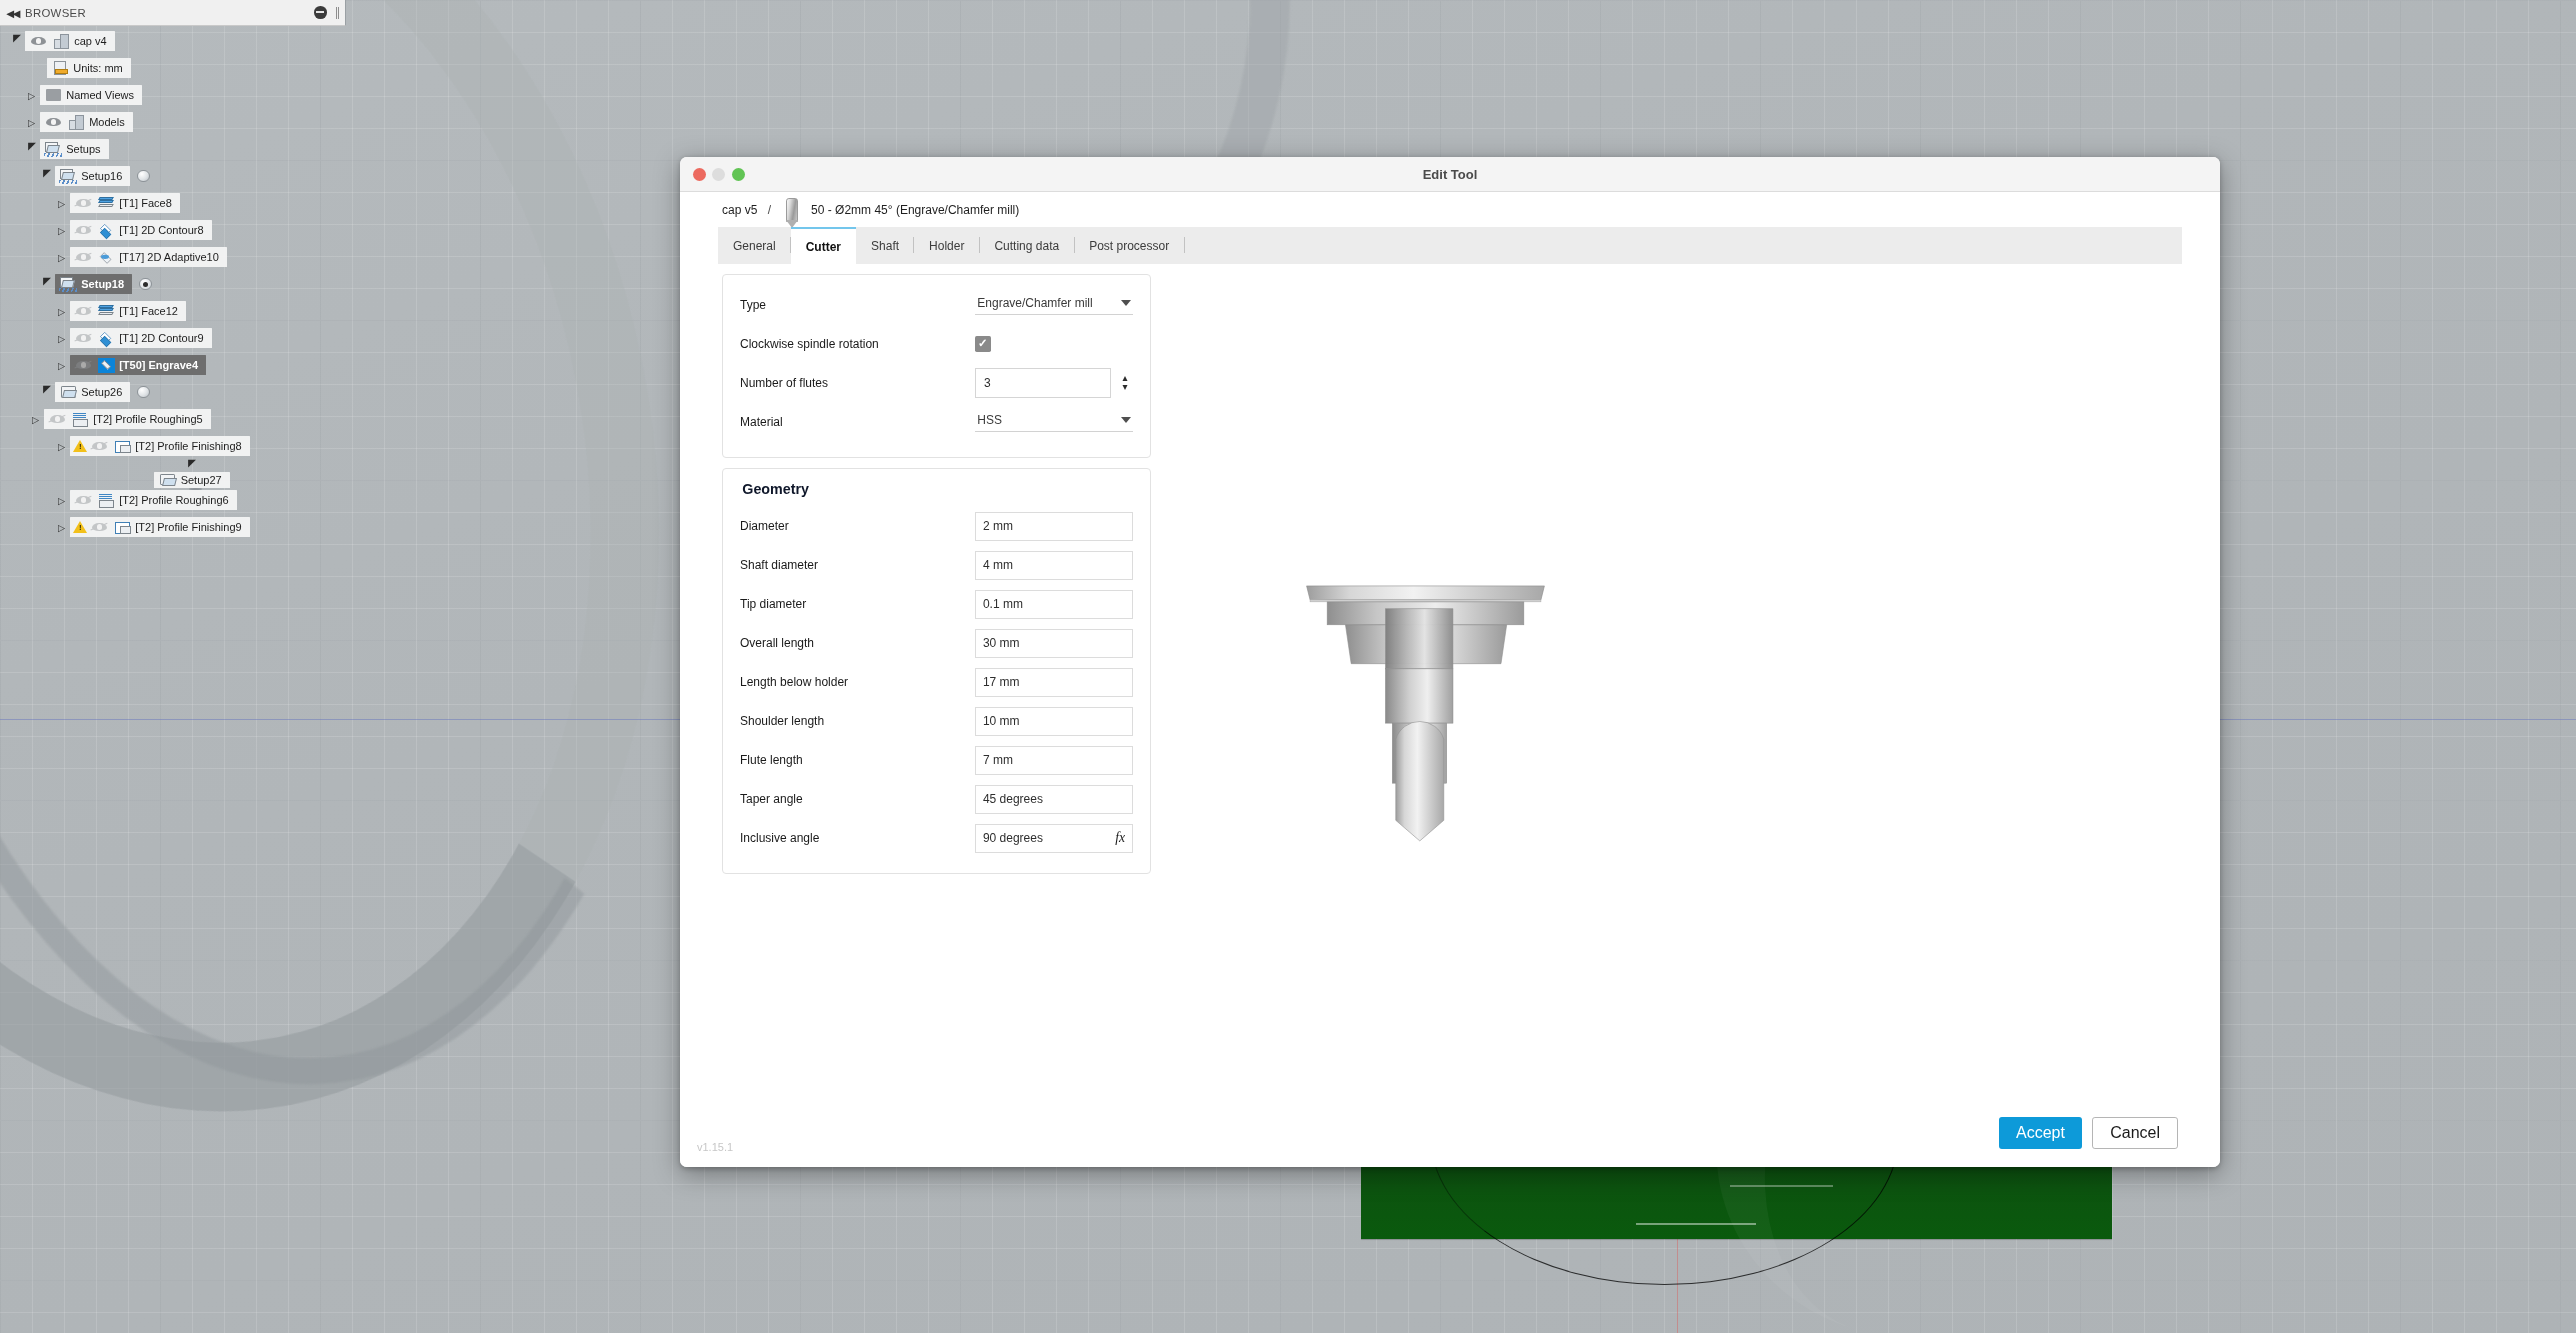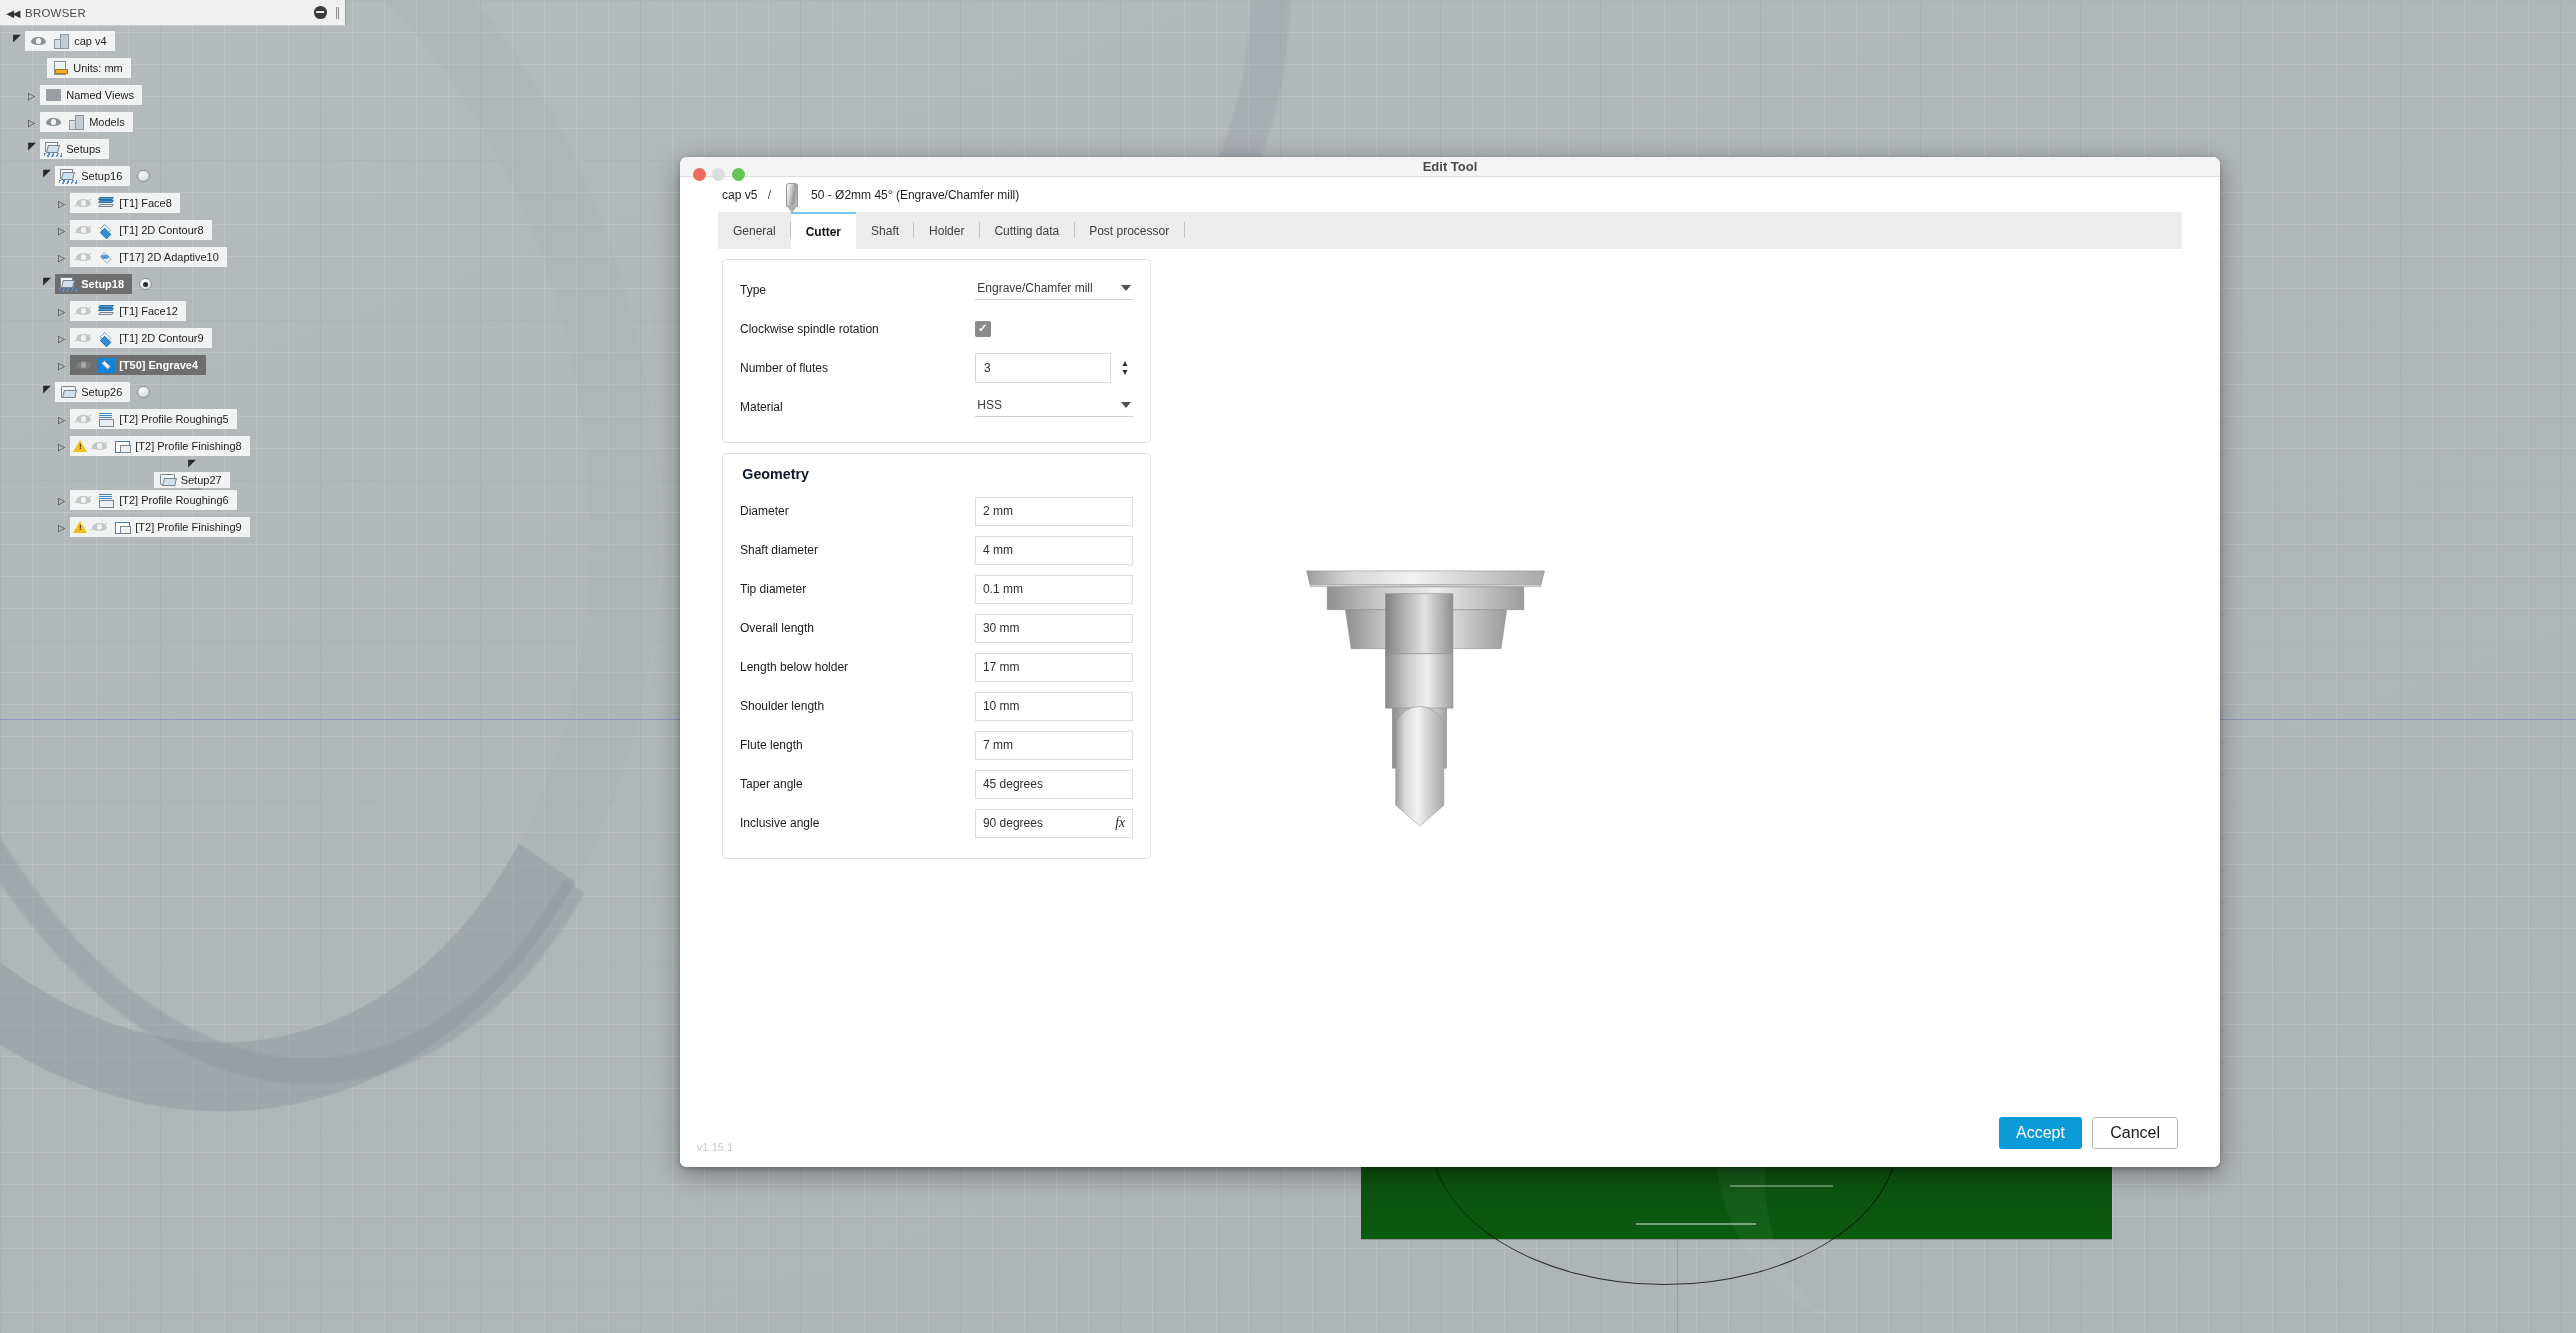--- a/index.html
+++ b/index.html
@@ -186,21 +186,21 @@
   
   #dialog {
     position: absolute; left: 680px; top: 157px; width: 1540px; height: 1010px;
     background: #ffffff;
     border-radius: 6.9px;
     box-shadow: 0 6.9px 26px rgba(0,0,0,0.34), 0 1.1px 5.7px rgba(0,0,0,0.22);
     z-index: 20;
     overflow: hidden;
   }
   #titlebar {
-    height: 20px; background: #f4f4f4; border-bottom: 0.6px solid #dcdcdc;
+    height: 35px; background: #f4f4f4; border-bottom: 0.6px solid #dcdcdc;
     position: relative; display:flex; align-items:center; justify-content:center;
   }
   #titlebar .title { font-size: 13px; font-weight: bold; color: #4a4a4a; }
   .traffic { position:absolute; left: 12.6px; top: 11px; display:flex; gap: 6.9px; }
   .tl { width: 13px; height: 13px; border-radius: 50%; }
   .tl.red { background:#ec6a5f; } .tl.yellow { background:#dddddd; } .tl.green { background:#61c454; }
 
   #breadcrumb {
     height: 35px; display:flex; align-items:center; padding-left: 42px; gap: 8px;
     font-size: 12px; color: #1f1f1f;
@@ -481,21 +481,21 @@
     <div class="trow" style="padding-left: 38px;">
       <span class="caret open"></span>
       <span class="tw">
         <span class="ico">
           <span class="folder open"></span>
         </span>
         <span class="lbl">Setup26</span>
       </span>
       <span class="sphere"></span>
     </div>
-    <div class="trow" style="padding-left: 53px;">
+    <div class="trow" style="padding-left: 27px;">
       <span class="caret closed"></span>
       <span class="tw">
         <span class="ico">
           <span class="eye off"></span>
         </span>
         <span class="ico">
           <span class="op-roughing">
             <i></i>
             <i></i>
             <i></i>

